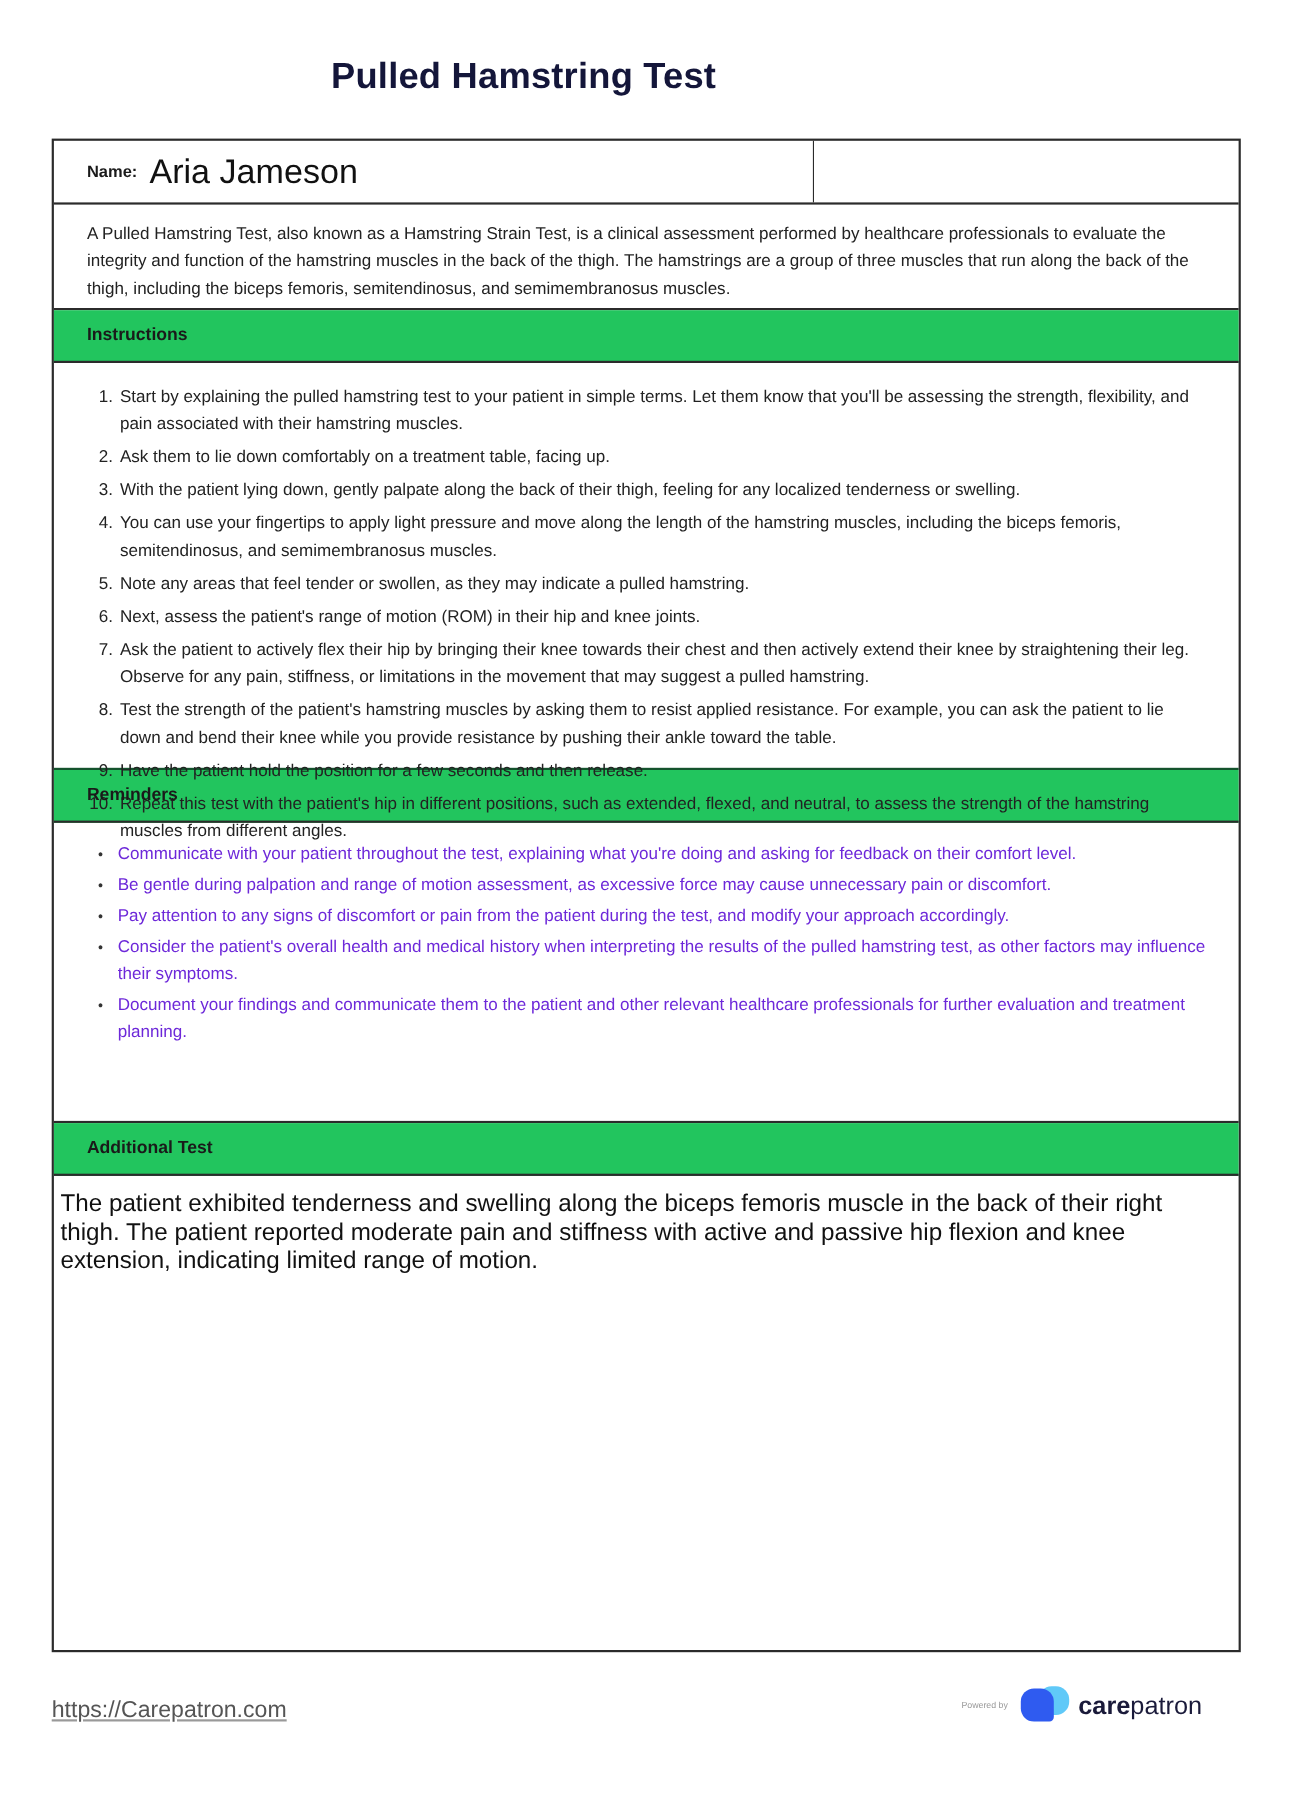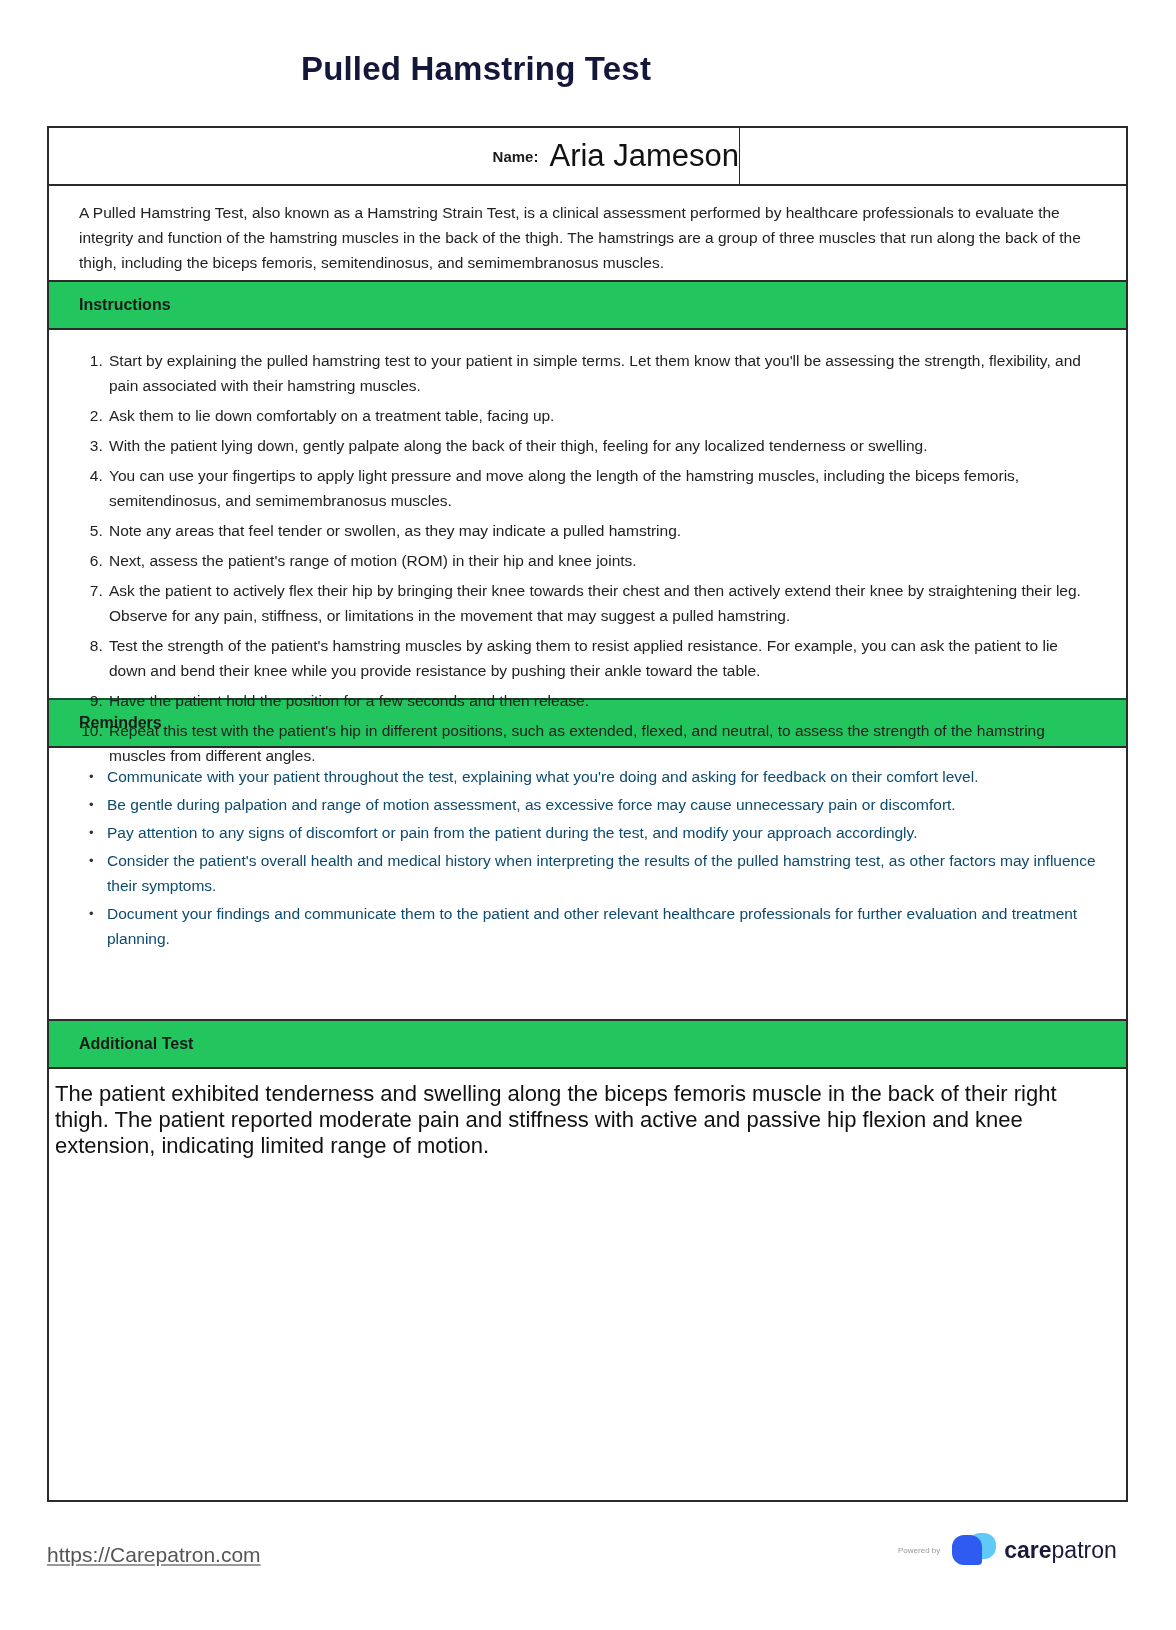--- a/index.html
+++ b/index.html
@@ -13,55 +13,55 @@
   }
   .form {
     position: absolute; left: 47px; top: 126px; width: 1081px; height: 1376px;
     border: 2px solid #2b2b2b; box-sizing: border-box;
   }
   .row-header {
     display: flex; height: 58px; border-bottom: 2px solid #2b2b2b; box-sizing: border-box;
   }
   .name-cell {
     width: 691px; border-right: 1px solid #2b2b2b; display: flex; align-items: center;
-    padding-left: 30px; box-sizing: border-box; justify-content: flex-end;
+    padding-left: 30px; box-sizing: border-box;
   }
   .date-cell { flex: 1; display: flex; align-items: center; padding-left: 21px; box-sizing: border-box; }
   .field-label { font-size: 15px; font-weight: bold; margin-right: 11px; color: #1a1a1a; }
   .field-value { font-size: 31px; color: #111; }
   .intro {
     padding: 14px 30px 14px 30px; font-size: 15.5px; line-height: 25px; color: #222;
     border-bottom: 2px solid #2b2b2b; height: 96px; box-sizing: border-box;
   }
   .section-head {
     background: #22c55e; height: 48px; border-bottom: 2px solid #2b2b2b; box-sizing: border-box;
     display: flex; align-items: center; padding-left: 30px; font-weight: bold; font-size: 16px; color: #1a1a1a;
   }
   .instructions {
     padding: 18px 42px 10px 34px; border-bottom: 2px solid #14532d; box-sizing: border-box; height: 370px;
   }
   .instructions ol { margin: 0; padding-left: 24px; font-size: 15.5px; line-height: 25px; color: #222; }
   .instructions li { margin-bottom: 5px; padding-left: 2px; }
   .reminders {
     padding: 16px 30px 10px 34px; border-bottom: 2px solid #2b2b2b; box-sizing: border-box; height: 273px;
   }
-  .reminders ul { margin: 0; padding-left: 24px; font-size: 15.5px; line-height: 25px; color: #0c4a6e; list-style: none; }
+  .reminders ul { margin: 0; padding-left: 24px; font-size: 15.5px; line-height: 25px; color: #6d28d9; list-style: none; }
   .reminders li { margin-bottom: 3px; position: relative; }
   .reminders li::before {
     content: "•"; position: absolute; left: -18px; top: 0; font-size: 13px; color: #333;
   }
   .notes {
     padding: 12px 30px 0 6px; font-size: 22px; line-height: 26px; color: #111;
   }
   .footer-link {
     position: absolute; left: 47px; top: 1543px; font-size: 21px; color: #555;
     text-decoration: underline; text-decoration-color: #999;
   }
   .brand {
-    position: absolute; left: 898px; top: 1530px; height: 40px; display: flex; align-items: center;
+    position: absolute; left: 874px; top: 1530px; height: 40px; display: flex; align-items: center;
   }
   .powered { font-size: 8px; color: #999; margin-right: 12px; }
   .logo-mark { position: relative; width: 46px; height: 34px; margin-right: 6px; }
   .logo-mark .b1 { position: absolute; left: 0; top: 2px; width: 30px; height: 30px; border-radius: 12px 12px 4px 12px; background: #2f5bf0; }
   .logo-mark .b2 { position: absolute; left: 16px; top: 0; width: 28px; height: 26px; border-radius: 12px 12px 12px 4px; background: #4fc3f7; opacity: 0.9; }
   .brand-word { font-size: 23px; color: #1a1a3a; }
   .brand-word b { font-weight: bold; }
 </style>
 </head>
 <body>

